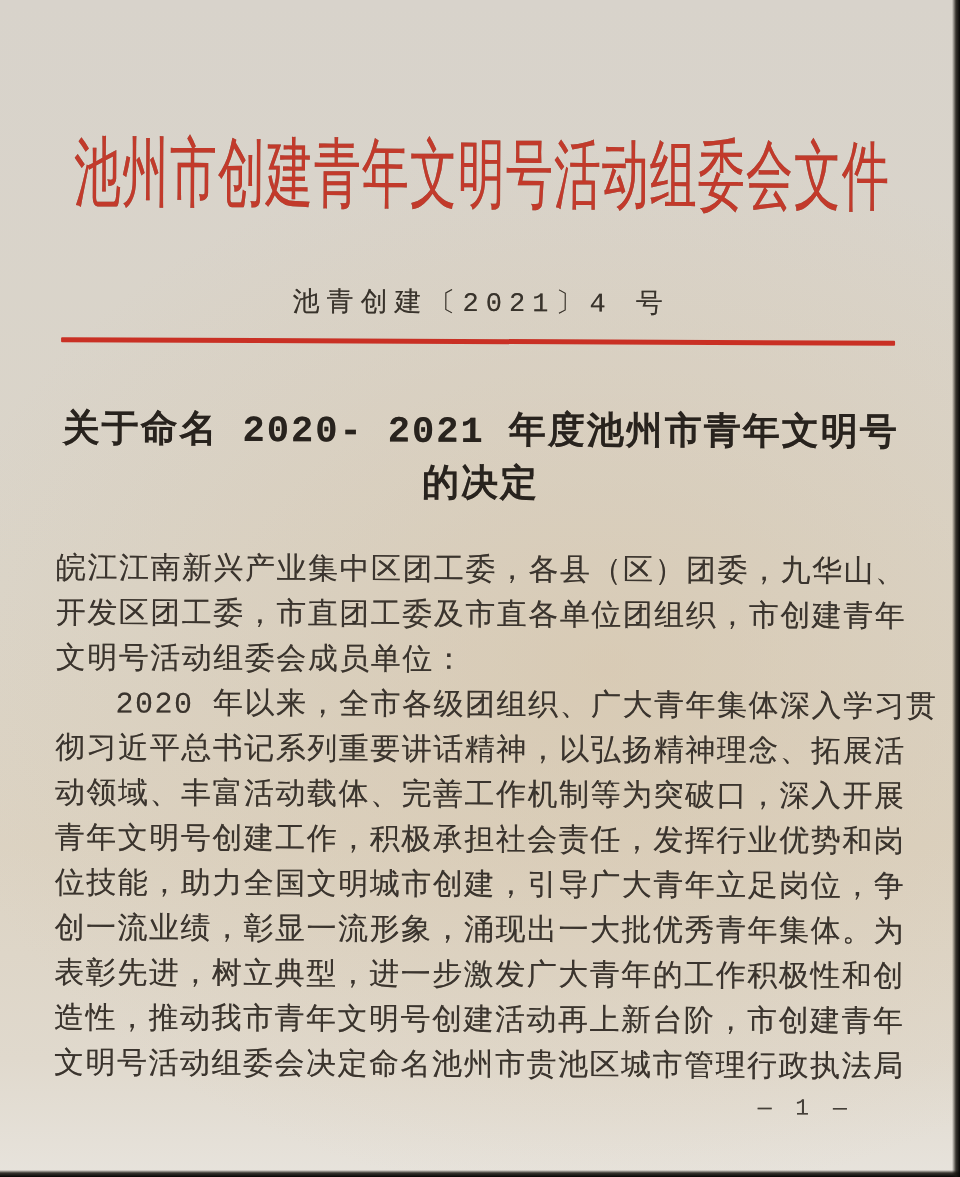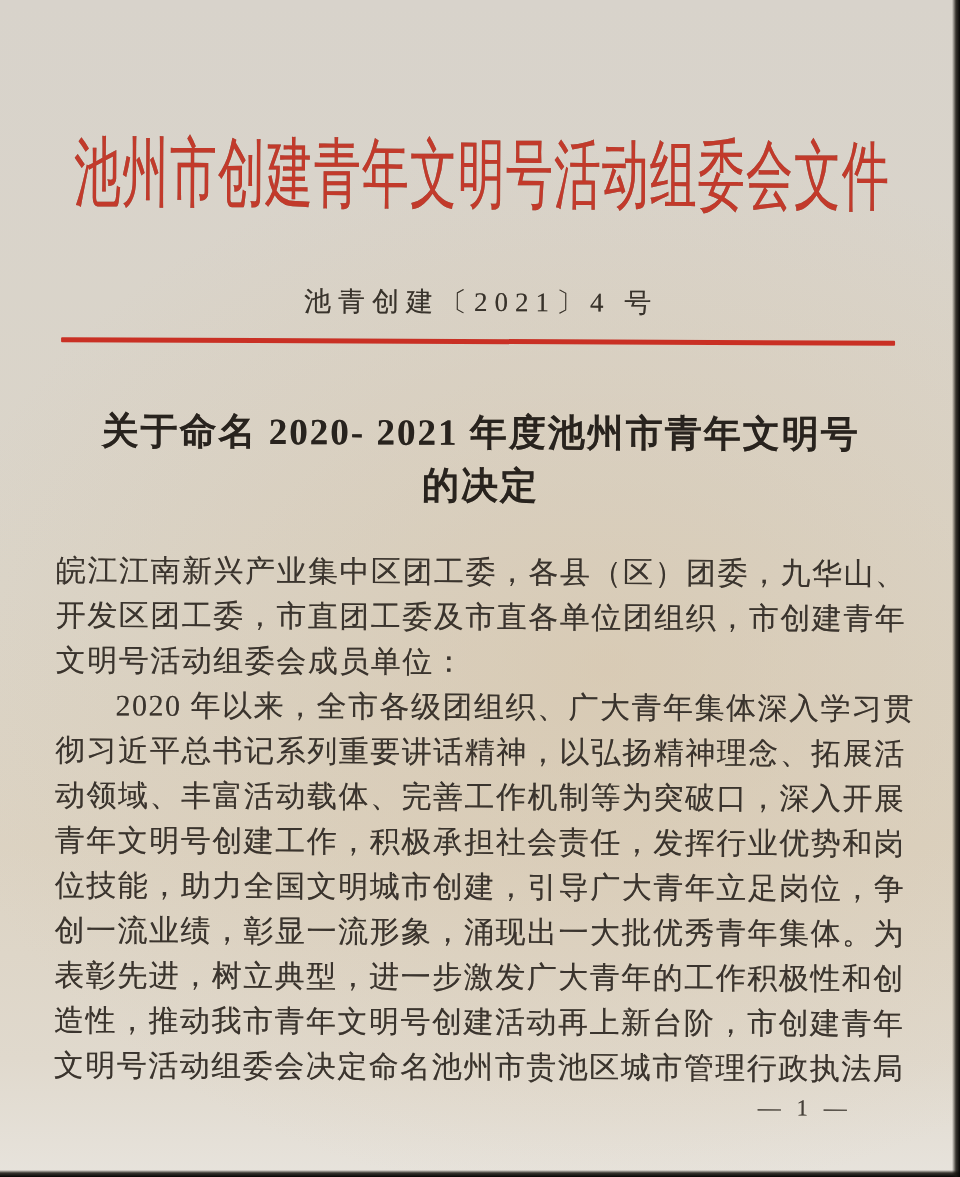--- a/index.html
+++ b/index.html
@@ -1,21 +1,21 @@
 <!DOCTYPE html>
 <html style="--letterhead-red: #c23a2b; --rule-red: #c93024; --body-text: #3a342e; --paper: #dbd4c8;"><head>
 <meta charset="utf-8">
 <style>
   html, body { margin: 0; padding: 0; background: #111; }
   .photo {
     position: relative;
     width: 960px;
     height: 1177px;
     overflow: hidden;
-    font-family: Liberation Serif, serif;
+    font-family: Liberation Mono, monospace;
     background:
       linear-gradient(to right, rgba(0,0,0,0) 952px, rgba(25,22,17,0.85) 956px, #060504 960px),
       linear-gradient(to bottom, rgba(0,0,0,0) 1170px, rgba(25,22,17,0.85) 1173px, #060504 1177px),
       radial-gradient(95% 60% at 63% 57%, rgba(213,193,163,0.50), rgba(213,193,163,0) 75%),
       linear-gradient(to bottom, #d8d3cb 0%, #dbd5c9 50%, #dcd3c3 72%, #e0d9cd 90%, #e7e3dc 100%);
   }
   .content {
     position: absolute;
     inset: 0;
     transform: rotate(0.25deg);

